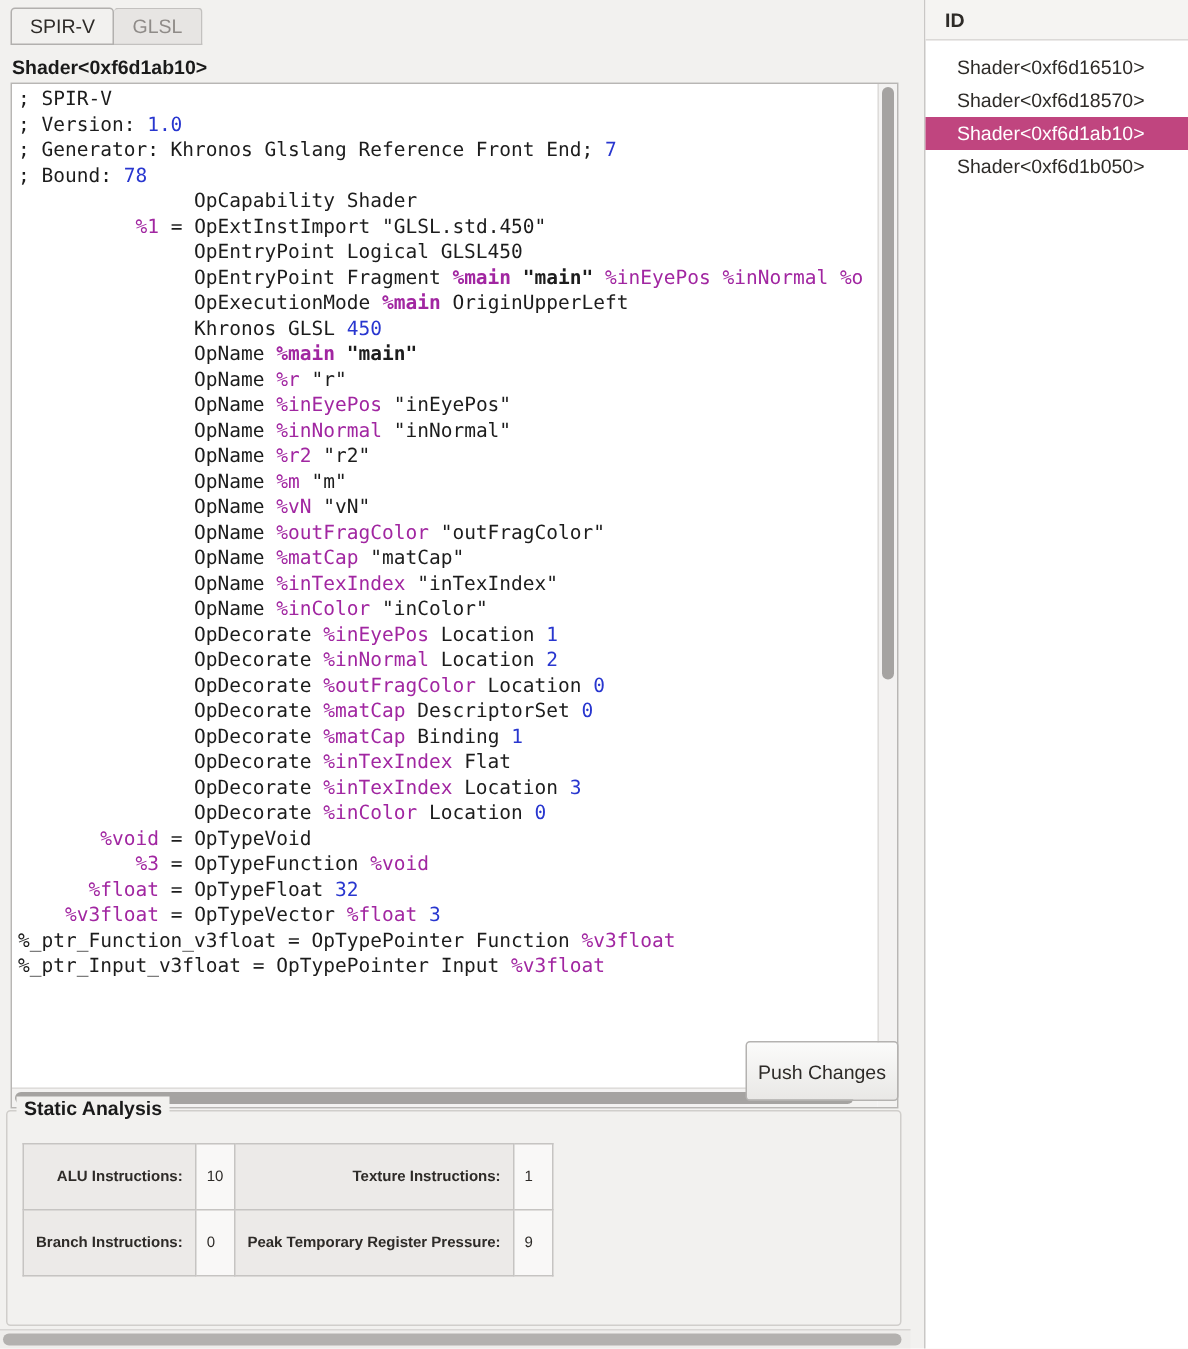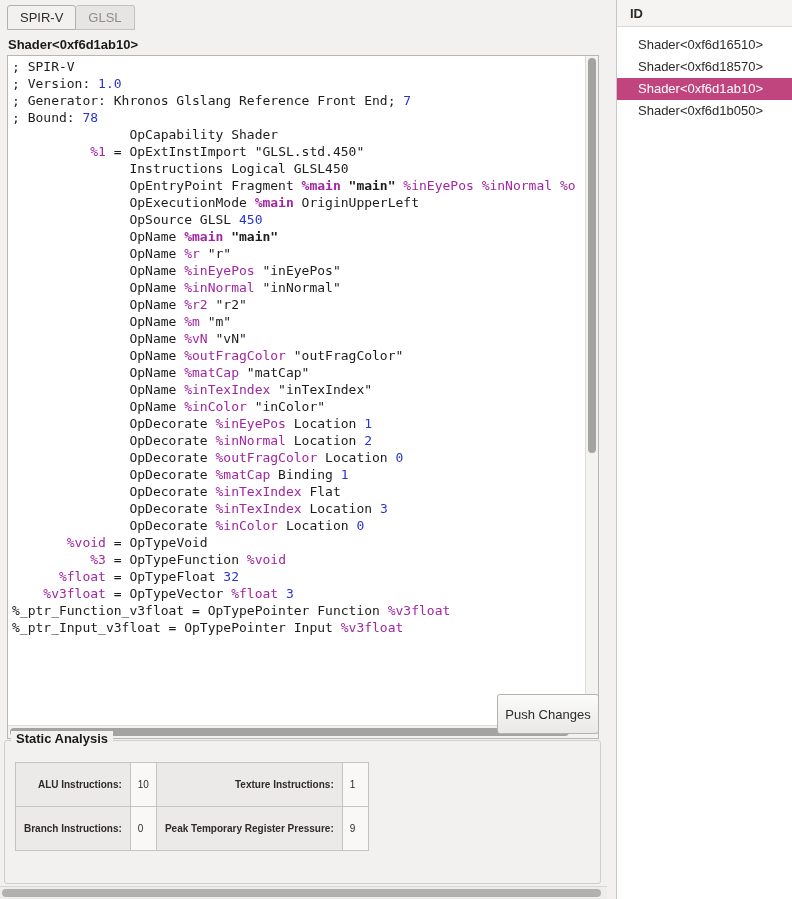--- a/index.html
+++ b/index.html
@@ -101,38 +101,39 @@
     <div class="shader-title">Shader&lt;0xf6d1ab10&gt;</div>
 
     <div class="code-frame">
       <div class="code-scroll">
           <div class="code-line"><span class="tok-p">; SPIR-V</span></div>
           <div class="code-line"><span class="tok-p">; Version: </span><span class="tok-n">1.0</span></div>
           <div class="code-line"><span class="tok-p">; Generator: Khronos Glslang Reference Front End; </span><span class="tok-n">7</span></div>
           <div class="code-line"><span class="tok-p">; Bound: </span><span class="tok-n">78</span></div>
           <div class="code-line"><span class="tok-p">               OpCapability Shader</span></div>
           <div class="code-line"><span class="tok-p">          </span><span class="tok-i">%1</span><span class="tok-p"> = OpExtInstImport </span><span class="tok-s">"GLSL.std.450"</span></div>
-          <div class="code-line"><span class="tok-p">               Instructions Logical GLSL450</span></div>
+          <div class="code-line"><span class="tok-p">               OpEntryPoint Logical GLSL450</span></div>
           <div class="code-line"><span class="tok-p">               OpEntryPoint Fragment </span><span class="tok-m">%main</span><span class="tok-p"> </span><span class="tok-sb">"main"</span><span class="tok-p"> </span><span class="tok-i">%inEyePos</span><span class="tok-p"> </span><span class="tok-i">%inNormal</span><span class="tok-p"> </span><span class="tok-i">%o</span></div>
           <div class="code-line"><span class="tok-p">               OpExecutionMode </span><span class="tok-m">%main</span><span class="tok-p"> OriginUpperLeft</span></div>
-          <div class="code-line"><span class="tok-p">               OpSource GLSL </span><span class="tok-n">450</span></div>
+          <div class="code-line"><span class="tok-p">               Khronos GLSL </span><span class="tok-n">450</span></div>
           <div class="code-line"><span class="tok-p">               OpName </span><span class="tok-m">%main</span><span class="tok-p"> </span><span class="tok-sb">"main"</span></div>
           <div class="code-line"><span class="tok-p">               OpName </span><span class="tok-i">%r</span><span class="tok-p"> </span><span class="tok-s">"r"</span></div>
           <div class="code-line"><span class="tok-p">               OpName </span><span class="tok-i">%inEyePos</span><span class="tok-p"> </span><span class="tok-s">"inEyePos"</span></div>
           <div class="code-line"><span class="tok-p">               OpName </span><span class="tok-i">%inNormal</span><span class="tok-p"> </span><span class="tok-s">"inNormal"</span></div>
           <div class="code-line"><span class="tok-p">               OpName </span><span class="tok-i">%r2</span><span class="tok-p"> </span><span class="tok-s">"r2"</span></div>
           <div class="code-line"><span class="tok-p">               OpName </span><span class="tok-i">%m</span><span class="tok-p"> </span><span class="tok-s">"m"</span></div>
           <div class="code-line"><span class="tok-p">               OpName </span><span class="tok-i">%vN</span><span class="tok-p"> </span><span class="tok-s">"vN"</span></div>
           <div class="code-line"><span class="tok-p">               OpName </span><span class="tok-i">%outFragColor</span><span class="tok-p"> </span><span class="tok-s">"outFragColor"</span></div>
           <div class="code-line"><span class="tok-p">               OpName </span><span class="tok-i">%matCap</span><span class="tok-p"> </span><span class="tok-s">"matCap"</span></div>
           <div class="code-line"><span class="tok-p">               OpName </span><span class="tok-i">%inTexIndex</span><span class="tok-p"> </span><span class="tok-s">"inTexIndex"</span></div>
           <div class="code-line"><span class="tok-p">               OpName </span><span class="tok-i">%inColor</span><span class="tok-p"> </span><span class="tok-s">"inColor"</span></div>
           <div class="code-line"><span class="tok-p">               OpDecorate </span><span class="tok-i">%inEyePos</span><span class="tok-p"> Location </span><span class="tok-n">1</span></div>
           <div class="code-line"><span class="tok-p">               OpDecorate </span><span class="tok-i">%inNormal</span><span class="tok-p"> Location </span><span class="tok-n">2</span></div>
           <div class="code-line"><span class="tok-p">               OpDecorate </span><span class="tok-i">%outFragColor</span><span class="tok-p"> Location </span><span class="tok-n">0</span></div>
+          <div class="code-line"><span class="tok-p">               OpDecorate </span><span class="tok-i">%matCap</span><span class="tok-p"> DescriptorSet </span><span class="tok-n">0</span></div>
           <div class="code-line"><span class="tok-p">               OpDecorate </span><span class="tok-i">%matCap</span><span class="tok-p"> Binding </span><span class="tok-n">1</span></div>
           <div class="code-line"><span class="tok-p">               OpDecorate </span><span class="tok-i">%inTexIndex</span><span class="tok-p"> Flat</span></div>
           <div class="code-line"><span class="tok-p">               OpDecorate </span><span class="tok-i">%inTexIndex</span><span class="tok-p"> Location </span><span class="tok-n">3</span></div>
           <div class="code-line"><span class="tok-p">               OpDecorate </span><span class="tok-i">%inColor</span><span class="tok-p"> Location </span><span class="tok-n">0</span></div>
           <div class="code-line"><span class="tok-p">       </span><span class="tok-i">%void</span><span class="tok-p"> = OpTypeVoid</span></div>
           <div class="code-line"><span class="tok-p">          </span><span class="tok-i">%3</span><span class="tok-p"> = OpTypeFunction </span><span class="tok-i">%void</span></div>
           <div class="code-line"><span class="tok-p">      </span><span class="tok-i">%float</span><span class="tok-p"> = OpTypeFloat </span><span class="tok-n">32</span></div>
           <div class="code-line"><span class="tok-p">    </span><span class="tok-i">%v3float</span><span class="tok-p"> = OpTypeVector </span><span class="tok-i">%float</span><span class="tok-p"> </span><span class="tok-n">3</span></div>
           <div class="code-line"><span class="tok-p">%_ptr_Function_v3float = OpTypePointer Function </span><span class="tok-i">%v3float</span></div>
           <div class="code-line"><span class="tok-p">%_ptr_Input_v3float = OpTypePointer Input </span><span class="tok-i">%v3float</span></div>

